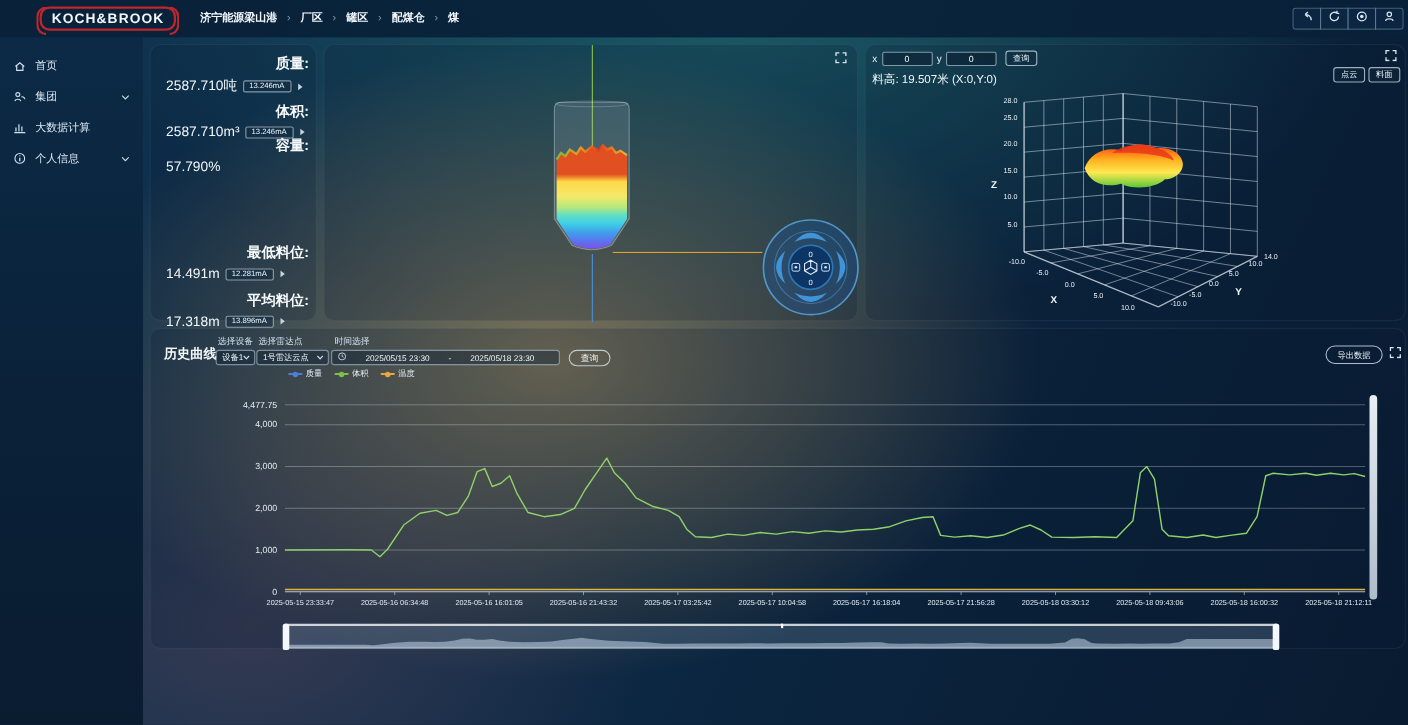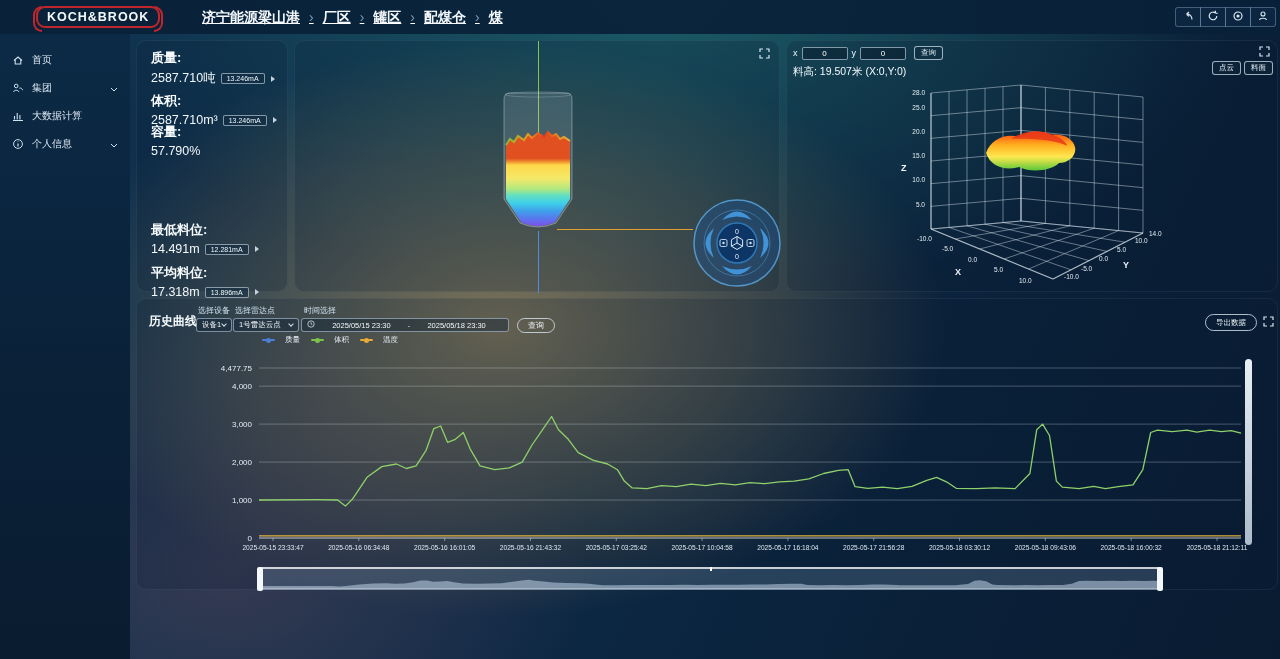--- a/index.html
+++ b/index.html
@@ -12,21 +12,21 @@
       radial-gradient(520px 380px at 18% 86%, rgba(160,95,105,0.28), rgba(160,95,105,0) 70%),
       linear-gradient(115deg, #0f3250 0%, #0d2a47 45%, #0a2038 78%, #091b31 100%);
   }
   
   #topbar { position:absolute; left:0; top:0; width:1280px; height:34px; background:rgba(9,33,56,0.92); z-index:5; }
   #logo { position:absolute; left:36px; top:6px; padding:2px 9px; border:2px solid #c0262c; border-radius:9px;
           font-size:12.5px; font-weight:bold; letter-spacing:1px; color:#f4f8fb; white-space:nowrap; }
   #logo:before,#logo:after { content:""; position:absolute; top:-2px; width:7px; height:22px; border:2px solid #c0262c; }
   #logo:before { left:-5px; border-right:none; border-radius:9px 0 0 9px; }
   #logo:after  { right:-5px; border-left:none; border-radius:0 9px 9px 0; }
-  #breadcrumb { position:absolute; left:202px; top:9px; font-size:14px; font-weight:bold; white-space:nowrap;text-decoration:underline; }
+  #breadcrumb { position:absolute; left:182px; top:9px; font-size:10px; font-weight:bold; white-space:nowrap; }
   .bc-item { color:#f2f7fb; cursor:pointer; }
   .bc-sep { color:#7f9ab3; margin:0 9px; font-weight:normal; }
   #topbar-actions { position:absolute; right:4px; top:7px; display:flex; }
   .tb-btn { width:26px; height:20px; border:1px solid rgba(150,180,210,0.4); background:rgba(20,50,80,0.35);
             display:flex; align-items:center; justify-content:center; margin-left:-1px; cursor:pointer; }
   .tb-btn:first-child { border-radius:3px 0 0 3px; } .tb-btn:last-child { border-radius:0 3px 3px 0; }
   
   #sidebar { position:absolute; left:0; top:34px; width:130px; height:625px;
              background:linear-gradient(180deg,#0c2a46 0%,#0a2138 55%,#0a1c30 100%); z-index:4; }
   .side-item { position:relative; height:28px; display:flex; align-items:center; padding-left:12px; cursor:pointer;
@@ -35,21 +35,21 @@
   .side-item .s-icon { width:12px; height:12px; margin-right:8px; flex:none; }
   .side-item .chev { position:absolute; right:12px; }
   
   .card { position:absolute; border-radius:10px; background:rgba(10,28,48,0.22); border:1px solid rgba(255,255,255,0.06); }
   #stats-panel   { left:136px; top:40px;  width:152px; height:252px; }
   #silo-panel    { left:294px; top:40px;  width:486px; height:252px; }
   #surface-panel { left:786px; top:40px;  width:492px; height:252px; overflow:hidden; }
   #history-panel { left:136px; top:298px; width:1142px; height:292px; }
   
   .stat { position:absolute; left:14px; width:130px; }
-  .stat-label { font-size:13px; font-weight:bold; color:#f6fafc; }
+  .stat-label { font-size:13px; font-weight:bold; color:#f6fafc;text-align:right; }
   .stat-row { margin-top:3px; display:flex; align-items:center; font-size:12.5px; color:#f2f7fa; }
   .stat-badge { margin-left:5px; font-size:7px; padding:1px 5px; border:1px solid rgba(230,240,248,0.55);
                 border-radius:2px; background:rgba(18,44,66,0.55); color:#eef6fb; white-space:nowrap; }
   .stat-badge:empty { display:none; }
   .stat-arrow { margin-left:6px; width:0; height:0; border-left:4px solid #c3d4e0;
                 border-top:3px solid transparent; border-bottom:3px solid transparent; cursor:pointer; }
   
   .fs-btn { position:absolute; width:14px; height:14px; display:flex; align-items:center; justify-content:center; cursor:pointer; }
   
   #silo-vline-green { position:absolute; left:243px; top:0;  width:1px; height:96px; background:#8bc34a; }
@@ -77,21 +77,21 @@
   .ctl-label { position:absolute; font-size:8px; color:#cfe0ee; top:6px; }
   .ctl-box { position:absolute; top:19px; height:14px; display:flex; align-items:center; padding:0 5px;
              font-size:7.5px; color:#f0f6fa; background:rgba(10,30,50,0.4);
              border:1px solid rgba(185,205,225,0.6); border-radius:3px; cursor:pointer; white-space:nowrap; }
   .ctl-chev { width:4px; height:4px; border-right:1px solid #cfe0ee; border-bottom:1px solid #cfe0ee;
               transform:rotate(45deg); margin-left:auto; margin-top:-2px; }
   .pill-btn { position:absolute; height:15px; padding:0 10px; font-size:8px; color:#f0f6fa; background:transparent;
               border:1px solid rgba(215,230,242,0.8); border-radius:9px; cursor:pointer;
               font-family:"Liberation Sans",sans-serif; }
   #legend-row { position:absolute; left:125px; top:36px; display:flex; gap:11px; align-items:center; }
-  .lg-item { display:flex; align-items:center; gap:10px; font-size:7.5px; color:#e8f1f8; cursor:pointer; }
+  .lg-item { display:flex; align-items:center; gap:3px; font-size:7.5px; color:#e8f1f8; cursor:pointer; }
   .lg-line { position:relative; width:13px; height:2px; border-radius:1px; }
   .lg-dot { position:absolute; left:4px; top:-1.5px; width:5px; height:5px; border-radius:50%; }
   #hist-svg { position:absolute; left:0; top:0; }
   #brush { position:absolute; left:122px; top:268px; width:902px; height:22px;
            background:rgba(150,180,210,0.22); border:1px solid rgba(255,255,255,0.35); border-top:2px solid rgba(255,255,255,0.75); }
   .brush-handle { position:absolute; top:-2px; width:6px; height:24px; background:#f4f8fc; border-radius:2px; cursor:ew-resize; }
   #brush-notch { position:absolute; left:50%; top:-2px; width:2px; height:4px; background:#fff; }
   #vscroll { position:absolute; left:1108px; top:60px; width:7px; height:186px; border-radius:3.5px;
              background:linear-gradient(180deg,rgba(244,250,255,0.95),rgba(214,228,240,0.8)); cursor:grab; }
   svg text { font-family:"Liberation Sans","DejaVu Sans",sans-serif; }

